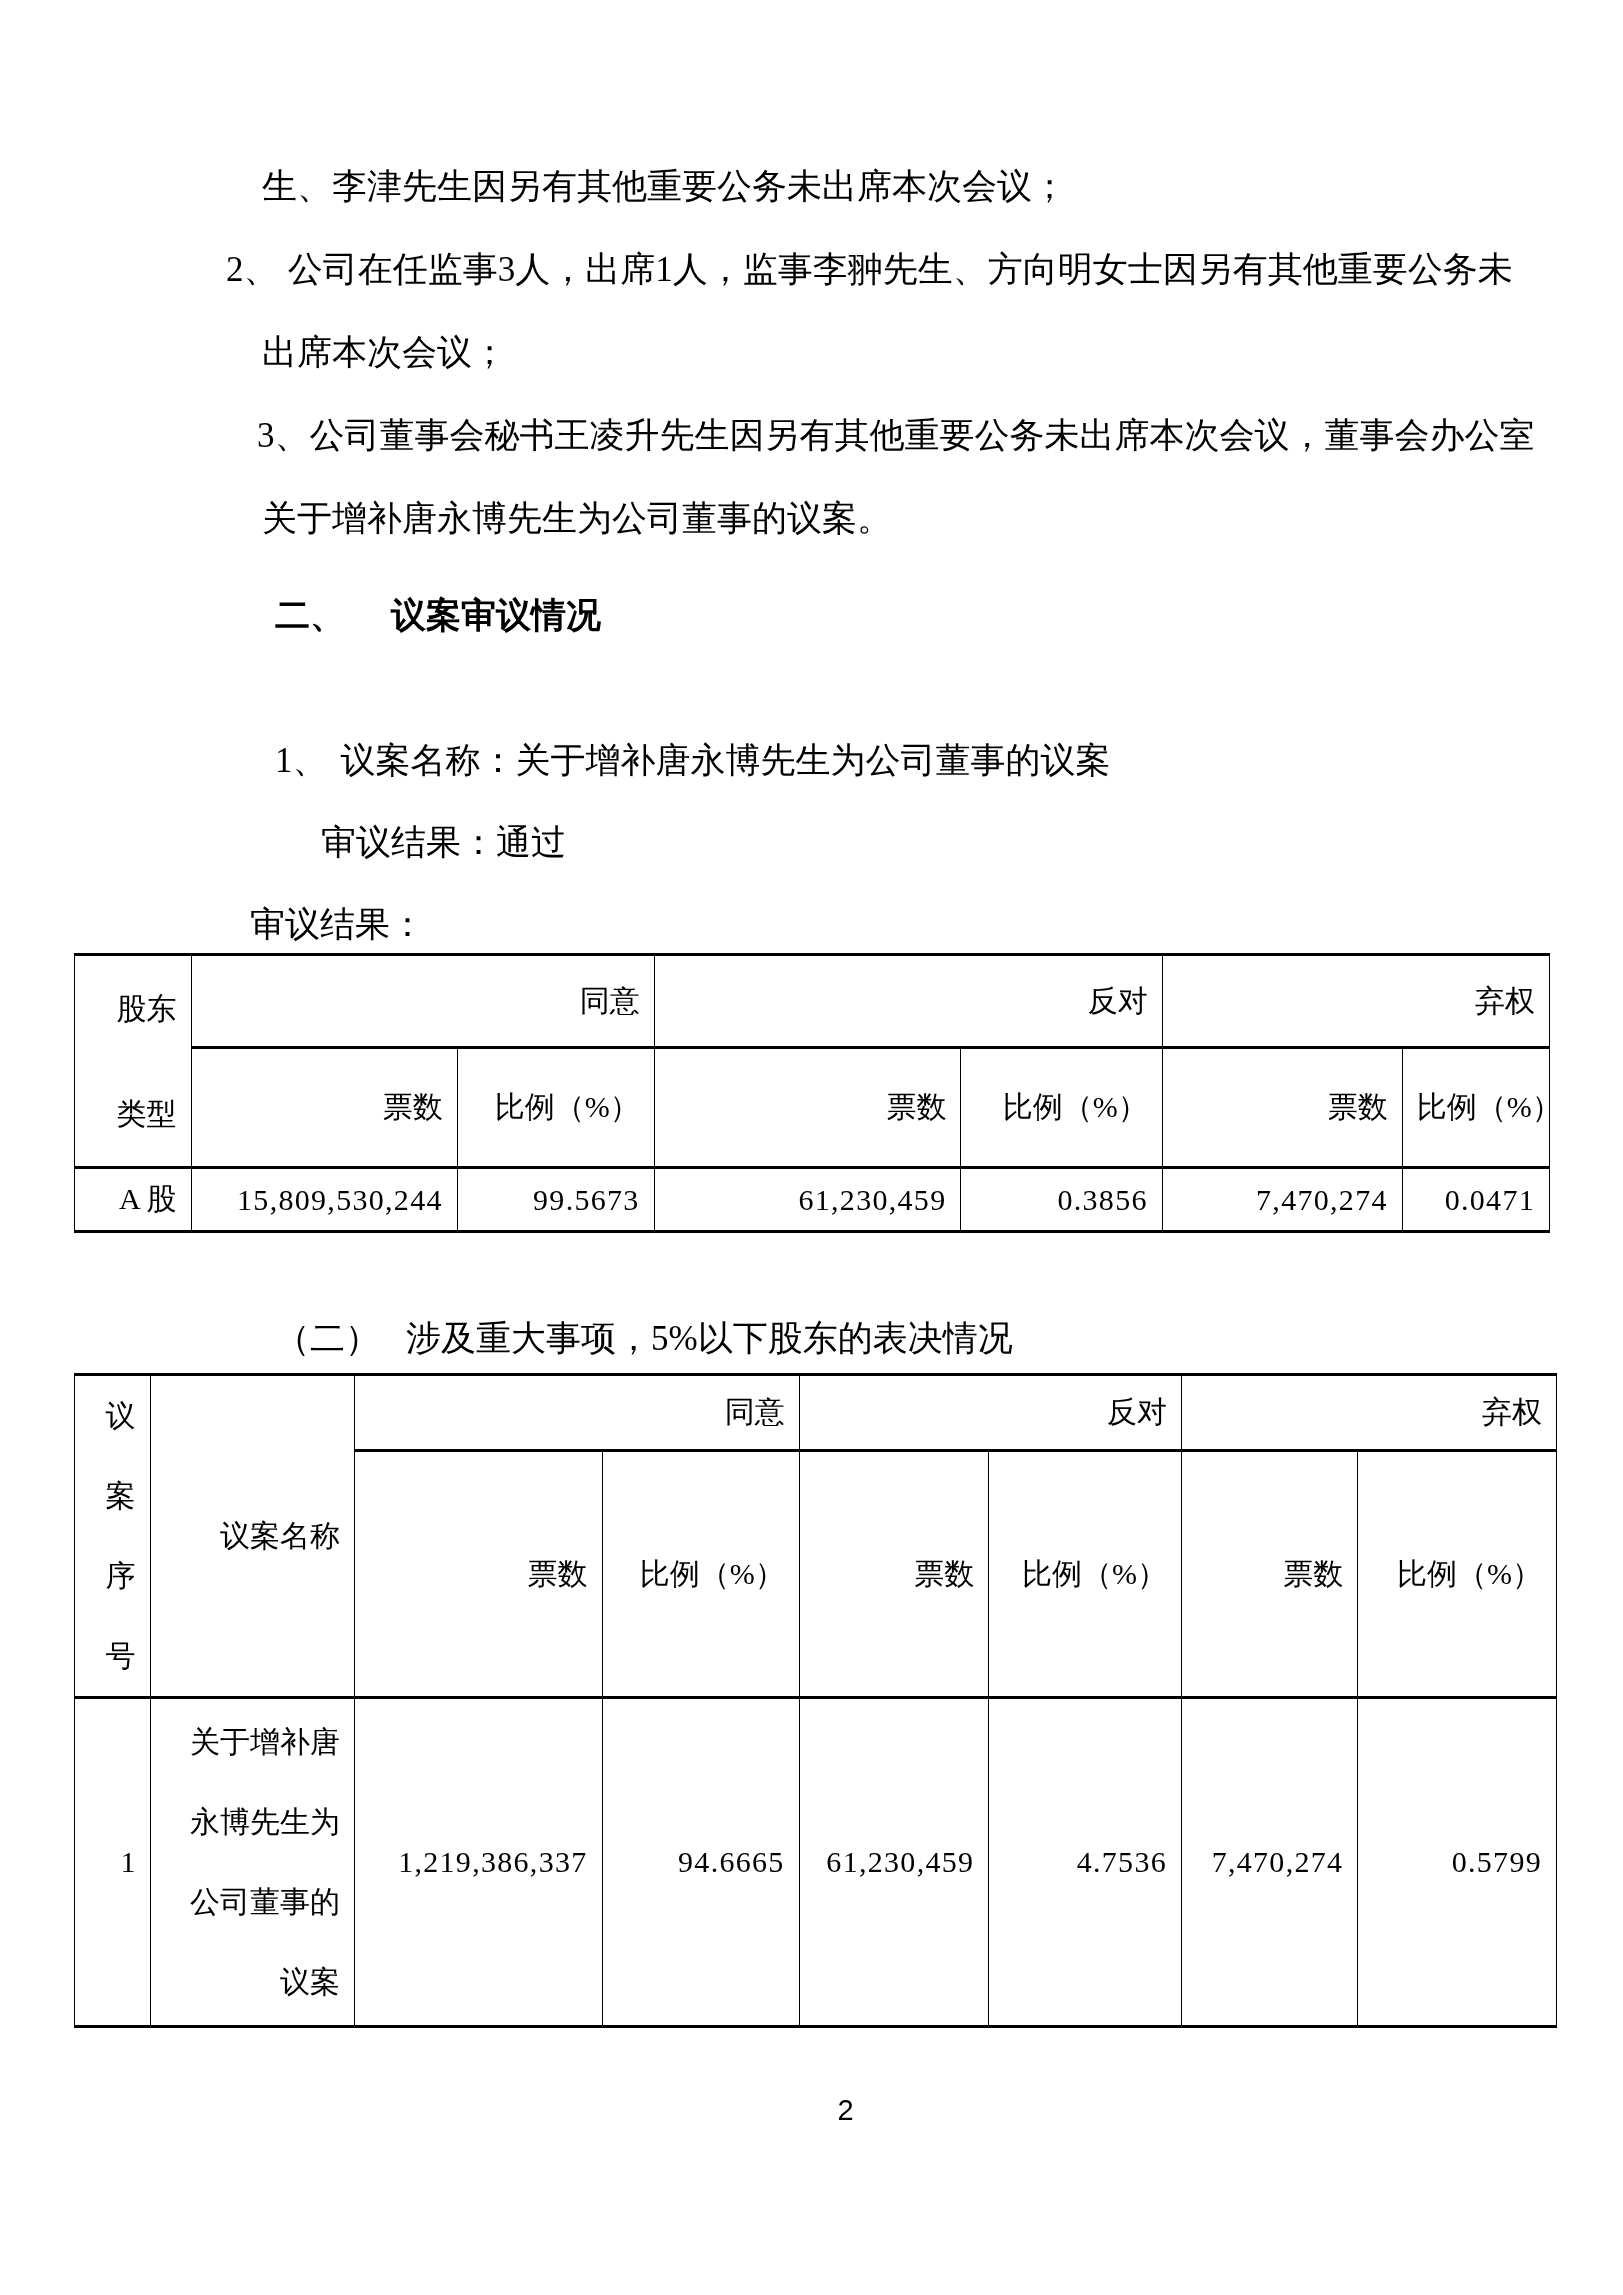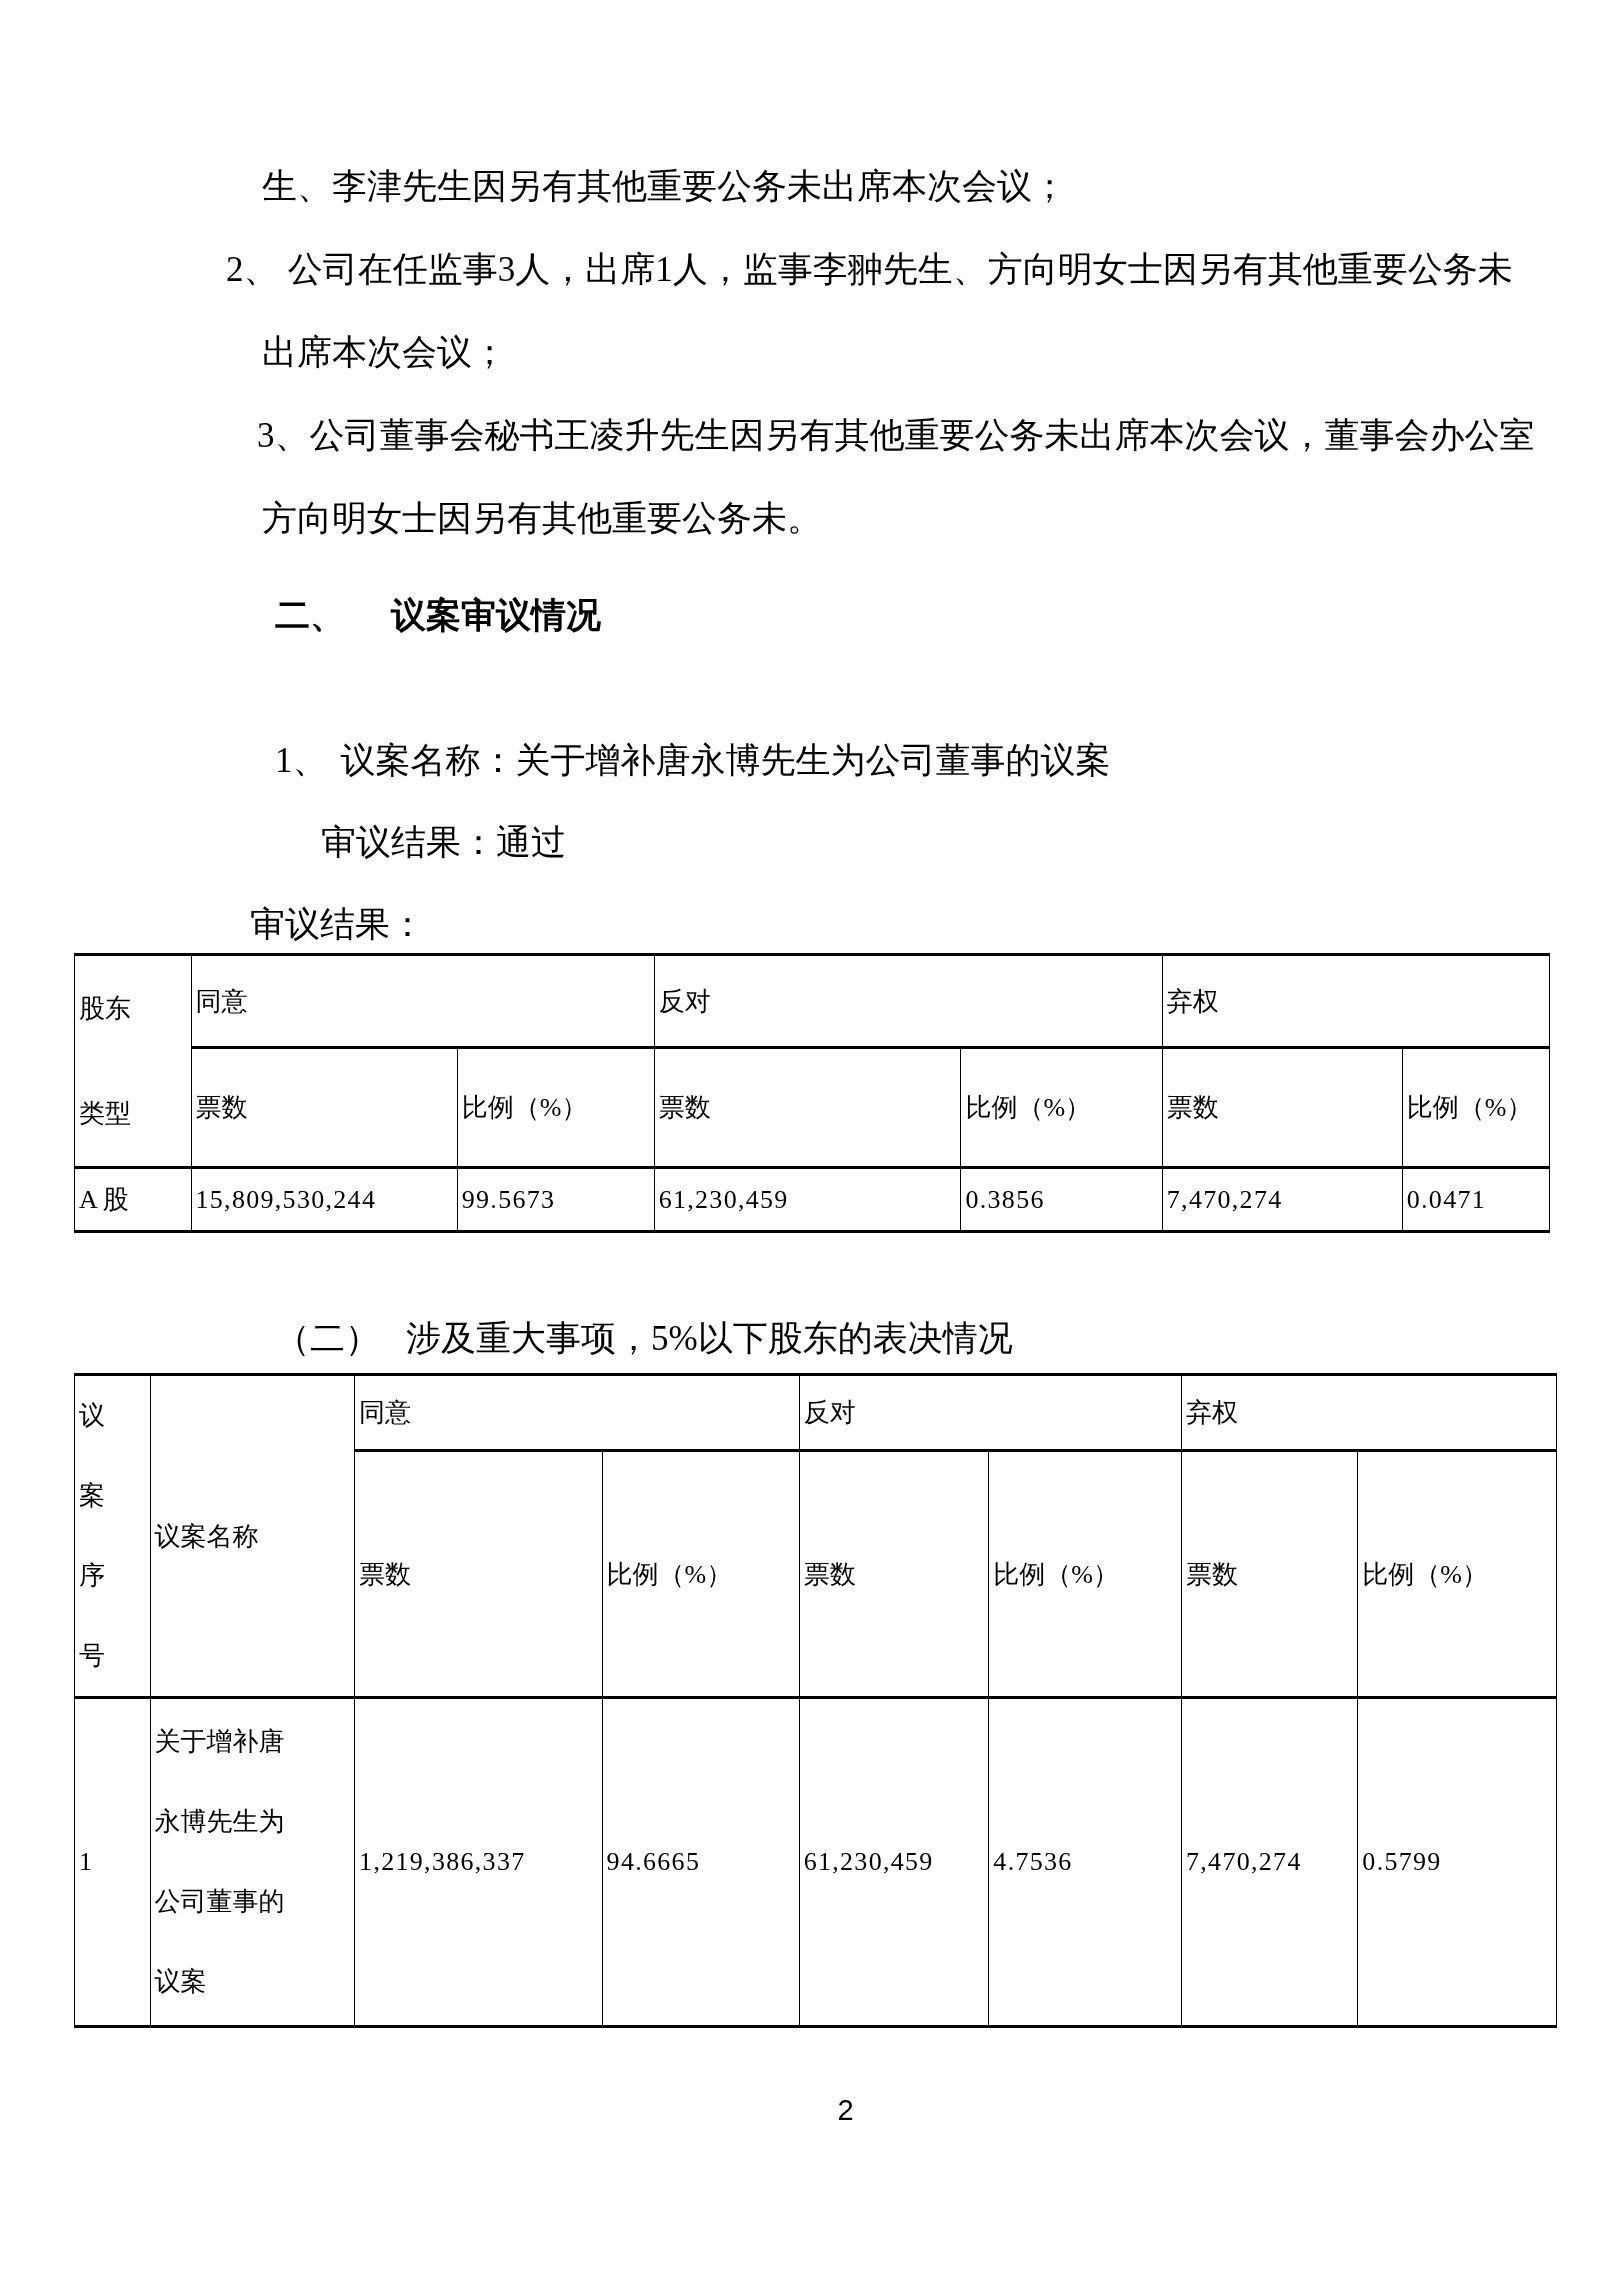--- a/index.html
+++ b/index.html
@@ -29,24 +29,24 @@
     position:absolute;
     border-collapse:collapse;
     table-layout:fixed;
     left:74px;
     border:1.3px solid #000;
     border-top-width:3.9px;
     border-bottom-width:3.9px;
   }
   .t td {
     border:1.3px solid #000;
-    text-align:left;
+    text-align:right;
     vertical-align:middle;
-    font-size:26px;
-    padding:0 4px;
+    font-size:30px;
+    padding:0 14px;
     overflow:hidden;
     white-space:nowrap;
   }
   .t1 { top:953px; width:1476px; }
   .t2 { top:1373px; width:1483px; }
   .t1 tr.r1 { height:82px; }
   .t1 tr.r2 { height:105px; }
   .t1 tr.r3 { height:64px; }
   .t2 tr.r1 { height:76px; }
   .t2 tr.r2 { height:247px; }
@@ -85,21 +85,21 @@
 <div class="page">
 
   <p class="ln" style="top:151px;left:262px">生、李津先生因另有其他重要公务未出席本次会议；</p>
 
   <p class="ln" style="top:234px;left:226px"><span class="gap-xs">2、</span><span>公司在任监事3人，出席1人，监事李翀先生、方向明女士因另有其他重要公务未</span></p>
 
   <p class="ln" style="top:317px;left:262px">出席本次会议；</p>
 
   <p class="ln" style="top:400px;left:257px"><span>3、</span><span>公司董事会秘书王凌升先生因另有其他重要公务未出席本次会议，董事会办公室</span></p>
 
-  <p class="ln" style="top:483px;left:262px">方向明女士因另有其他重要公务未。</p>
+  <p class="ln" style="top:483px;left:262px">关于增补唐永博先生为公司董事的议案。</p>
 
   <p class="ln bold" style="top:580px;left:275px"><span class="gap-lg">二、</span><span>议案审议情况</span></p>
 
 
   <p class="ln" style="top:725px;left:275px"><span class="gap-sm">1、</span><span>议案名称：关于增补唐永博先生为公司董事的议案</span></p>
 
   <p class="ln" style="top:807px;left:321px">审议结果：通过</p>
 
   <p class="ln" style="top:889px;left:250px">审议结果：</p>
 

